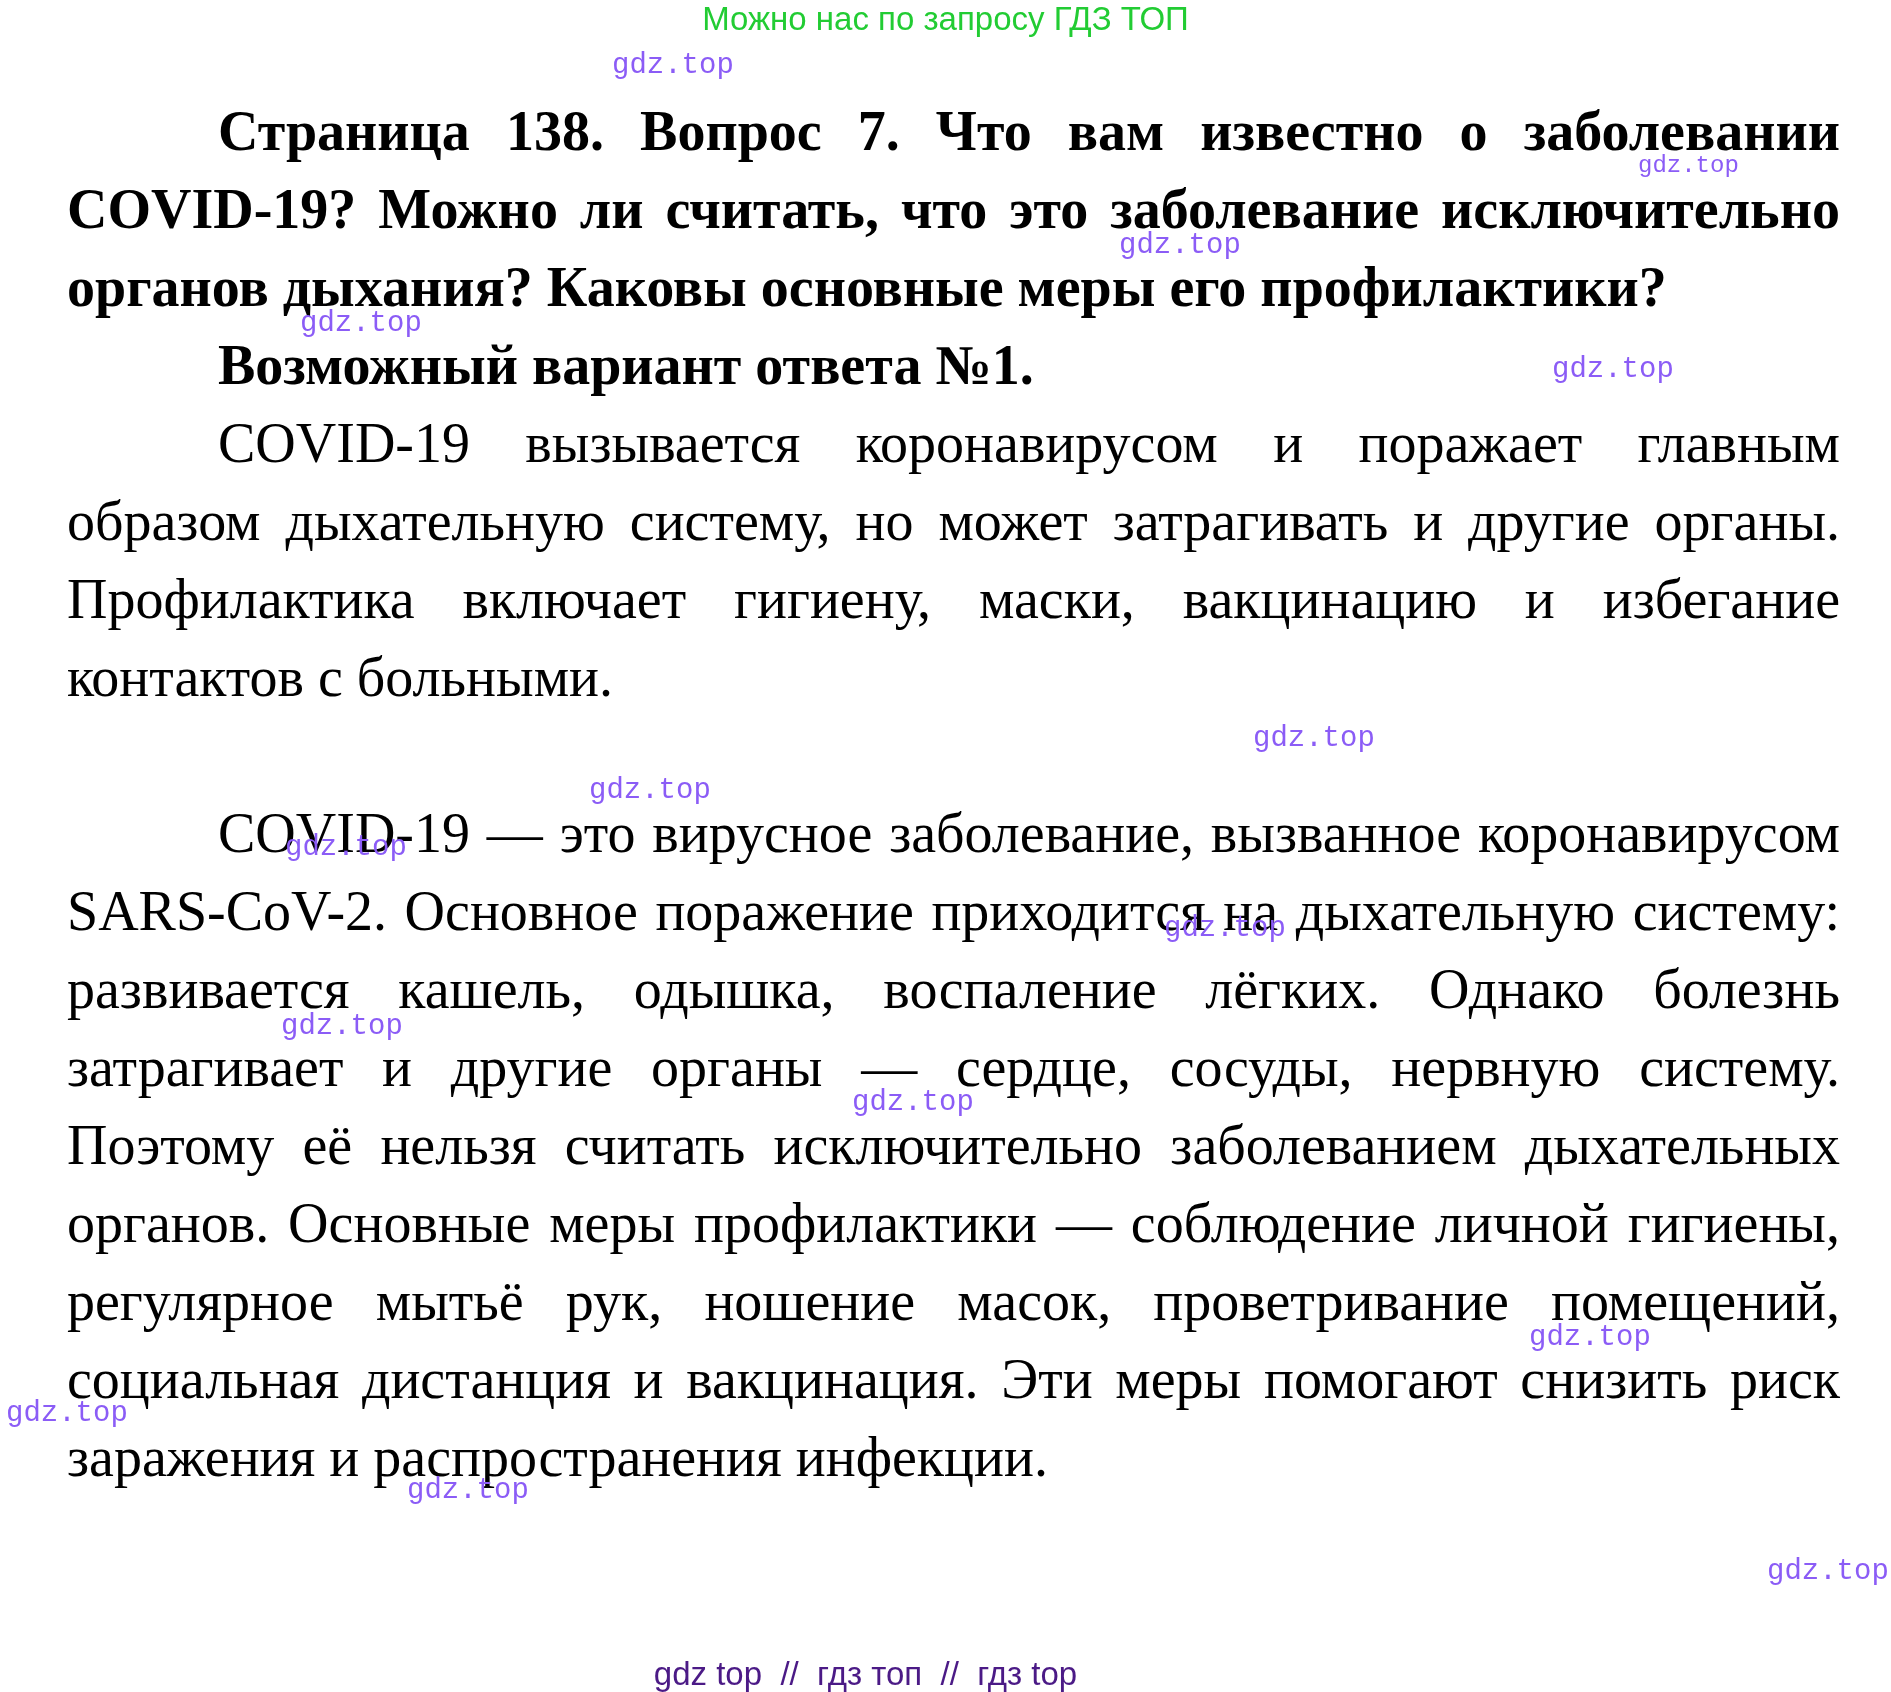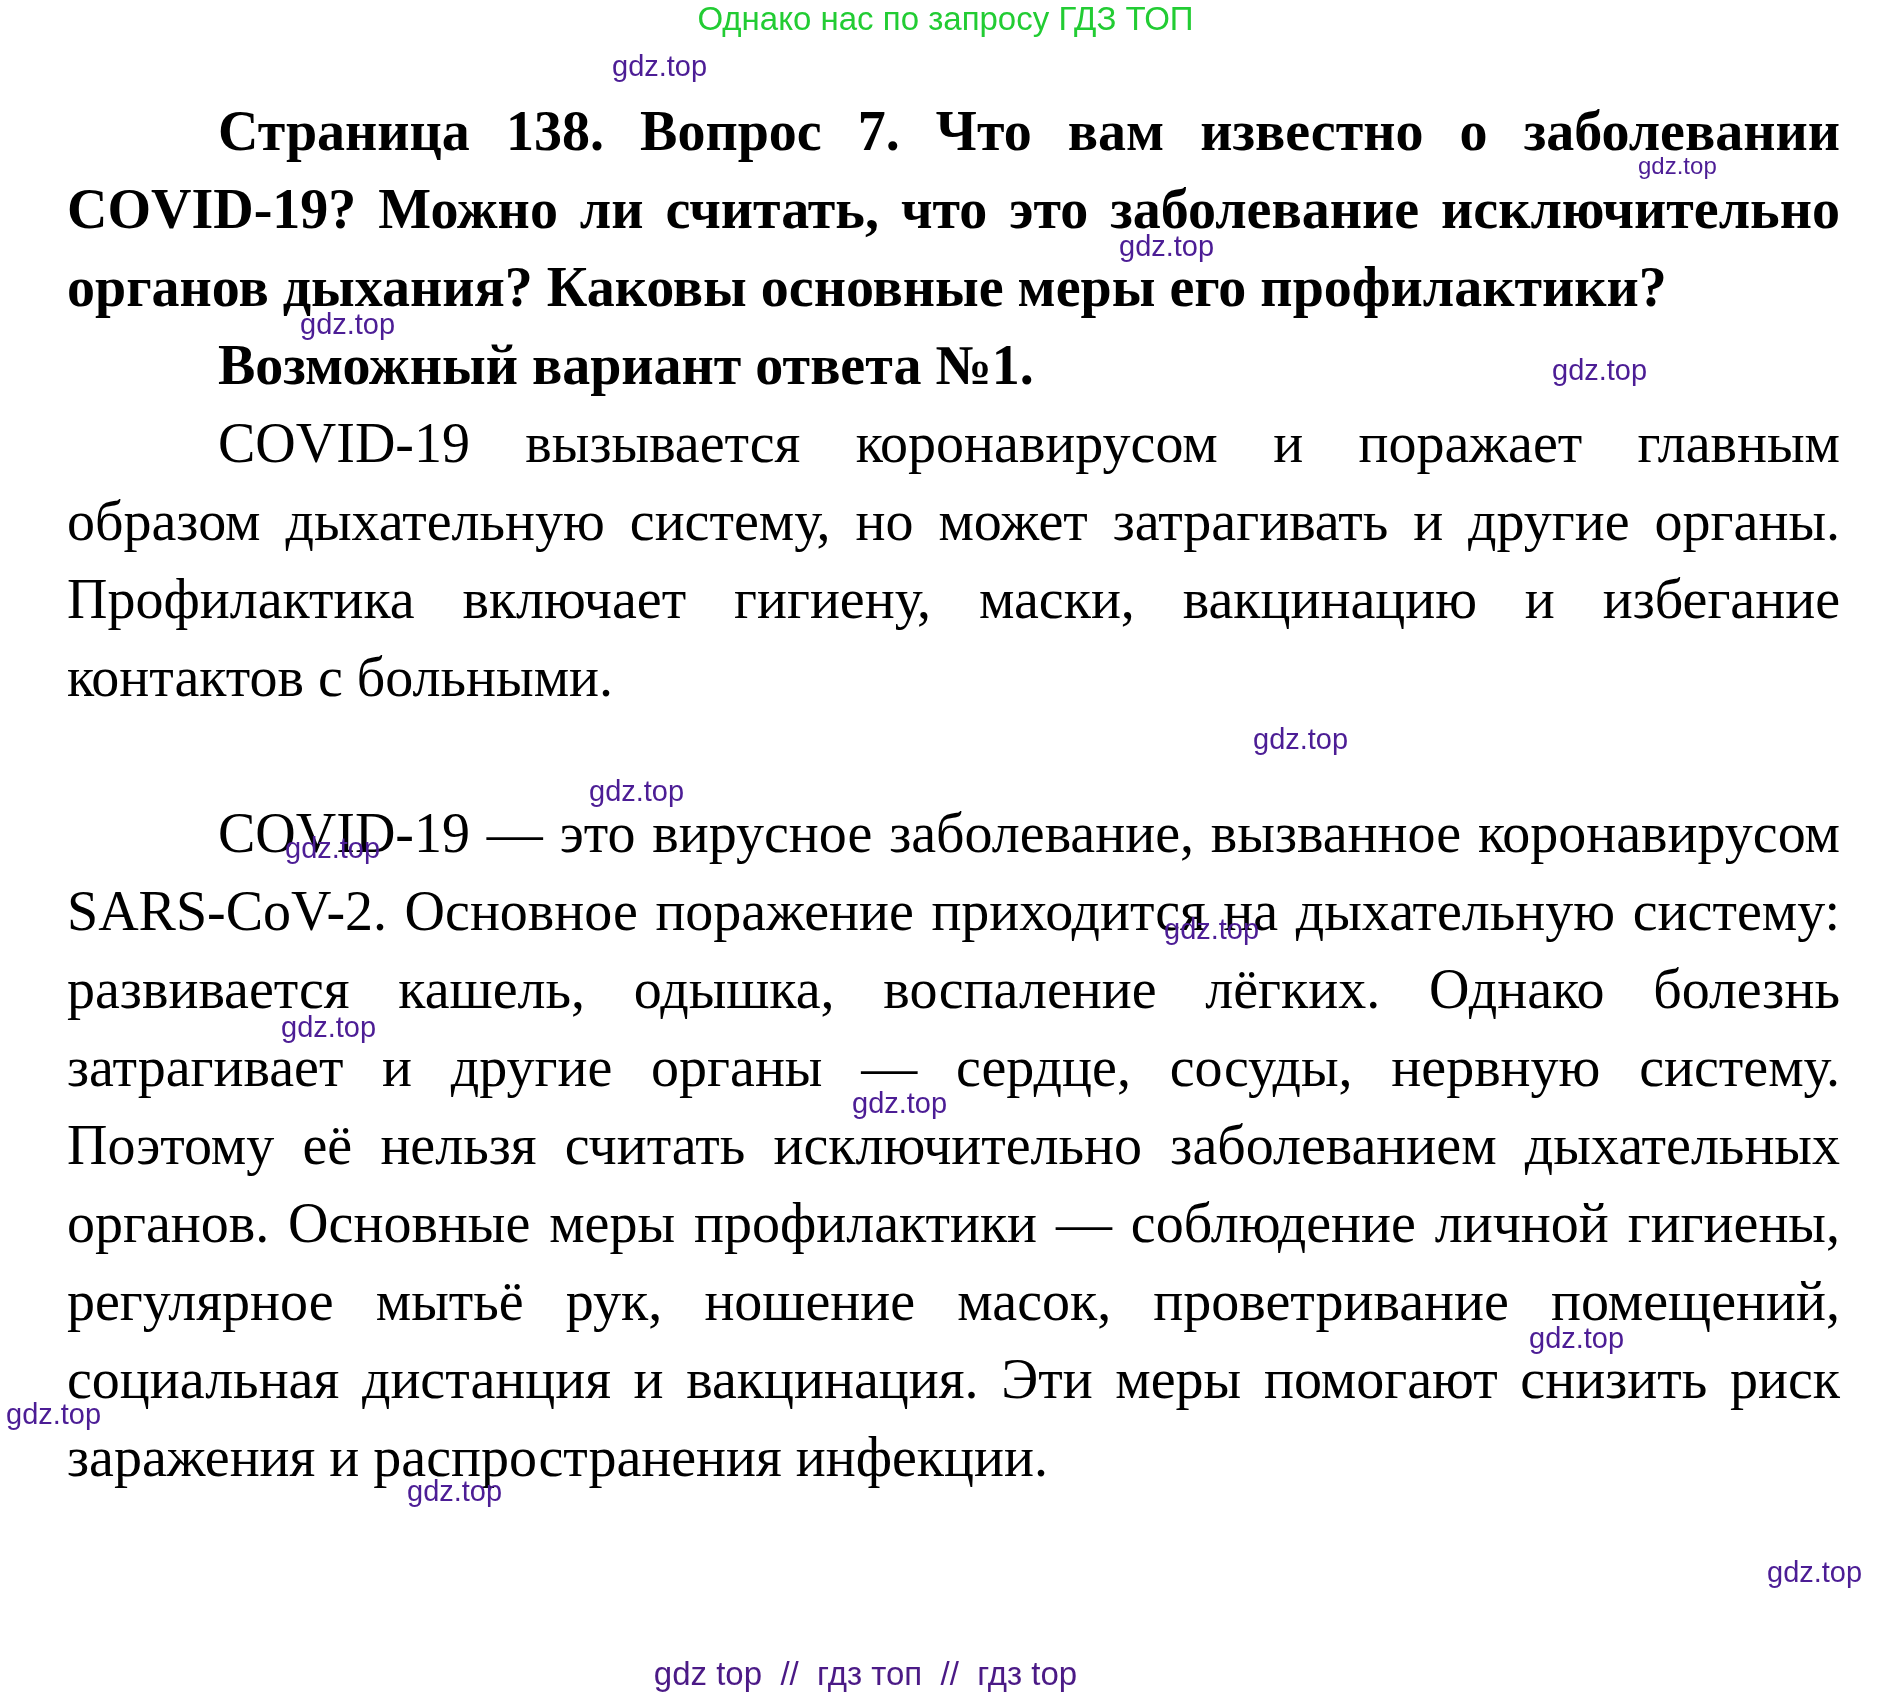--- a/index.html
+++ b/index.html
@@ -19,34 +19,34 @@
   }
   .h {
     font-weight: bold; font-size: 56px; line-height: 78px; margin: 0;
     padding-left: 151px;
   }
   .p {
     font-size: 56px; line-height: 78px; text-align: justify; text-indent: 151px; margin: 0;
   }
   .gap2 { height: 78px; }
   .wm {
-    position: absolute; font-family: Liberation Sans, sans-serif; font-size: 29px;
-    line-height: 32px; color: #4c1d95; white-space: nowrap;
+    position: absolute; font-family: Liberation Mono, monospace; font-size: 29px;
+    line-height: 32px; color: #8b5cf6; white-space: nowrap;
   }
   .wm.sm { font-size: 24px; }
   .footer {
     position: absolute; left: 0; top: 1656px; width: 1731px; text-align: center;
     font-family: "Liberation Sans", sans-serif; font-size: 33px; line-height: 36px;
     color: #4b1a86; white-space: pre;
   }
 </style>
 </head>
 <body>
 
-<div class="banner">Однако нас по запросу ГДЗ ТОП</div>
+<div class="banner">Можно нас по запросу ГДЗ ТОП</div>
 
 <div class="content">
   <p class="q">Страница 138. Вопрос 7.     Что вам известно о заболевании COVID-19? Можно ли считать, что это заболевание исключительно органов дыхания? Каковы основные меры его профилактики?</p>
   <p class="h">Возможный вариант ответа №1.</p>
   <p class="p">COVID-19 вызывается коронавирусом и поражает главным образом дыхательную систему, но может затрагивать и другие органы. Профилактика включает гигиену, маски, вакцинацию и избегание контактов с больными.</p>
   <div class="gap2"></div>
   <p class="p">COVID-19 — это вирусное заболевание, вызванное коронавирусом SARS-CoV-2. Основное поражение приходится на дыхательную систему: развивается кашель, одышка, воспаление лёгких. Однако болезнь затрагивает и другие органы — сердце, сосуды, нервную систему. Поэтому её нельзя считать исключительно заболеванием дыхательных органов. Основные меры профилактики — соблюдение личной гигиены, регулярное мытьё рук, ношение масок, проветривание помещений, социальная дистанция и вакцинация. Эти меры помогают снизить риск заражения и распространения инфекции.</p>
 </div>
 
 <span class="wm" style="left:612px;top:50px">gdz.top</span>

